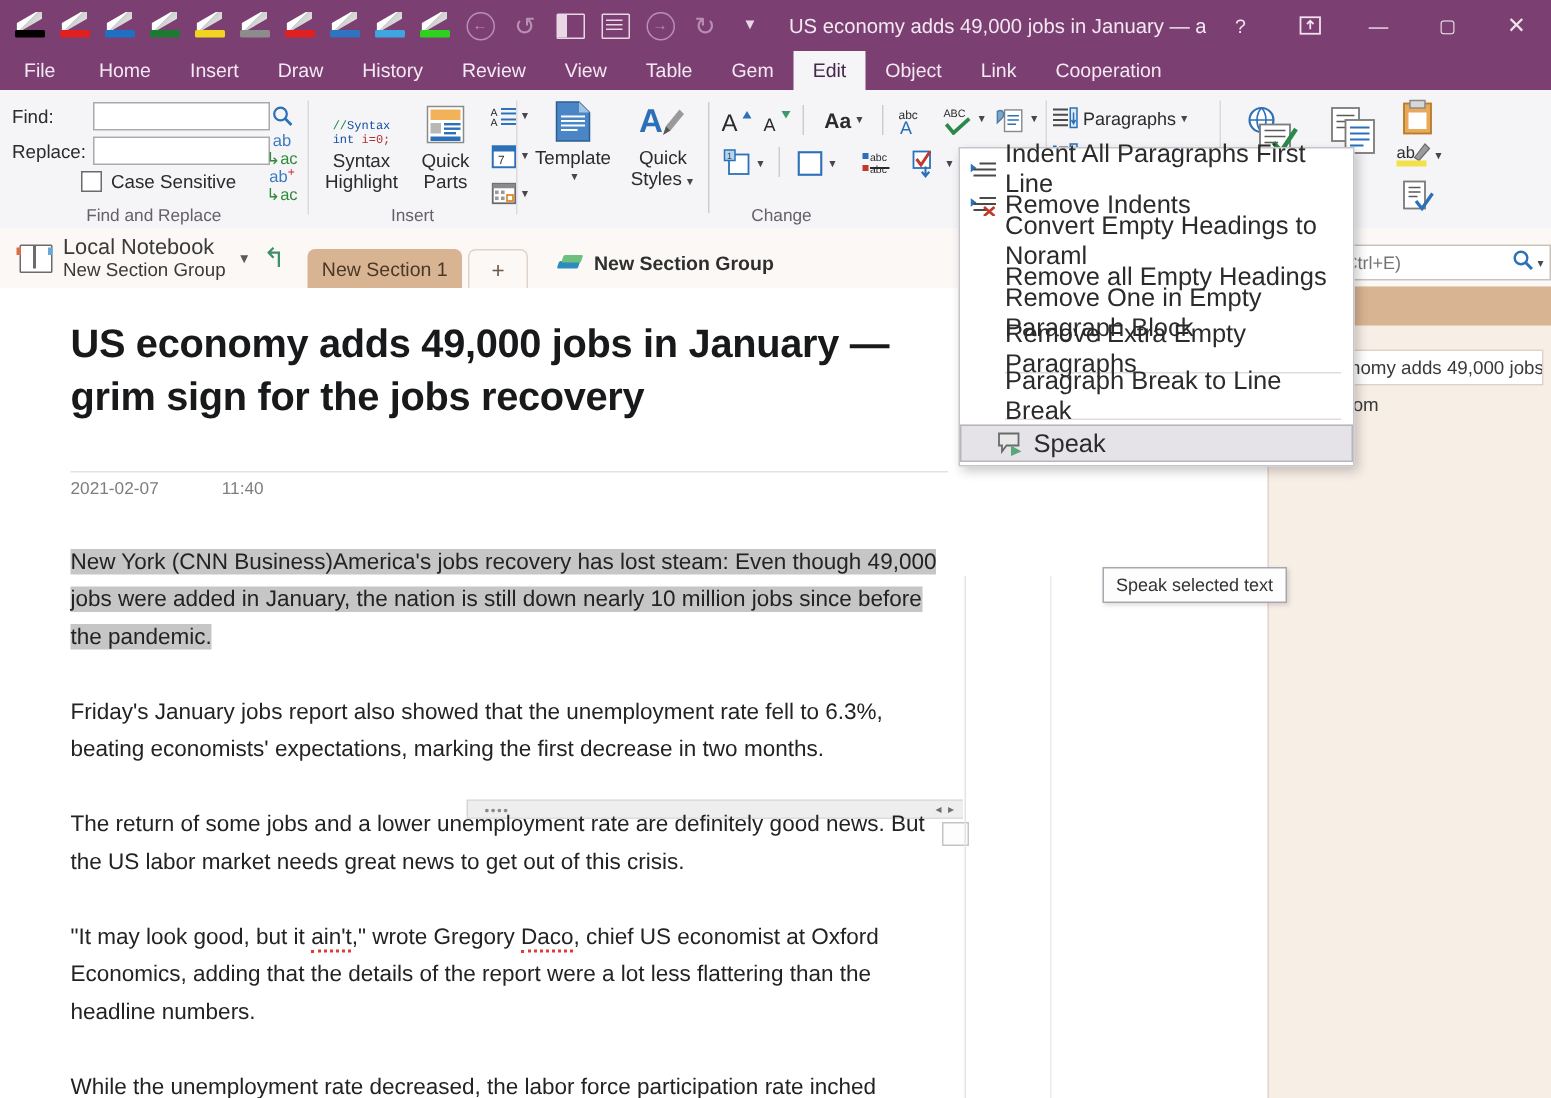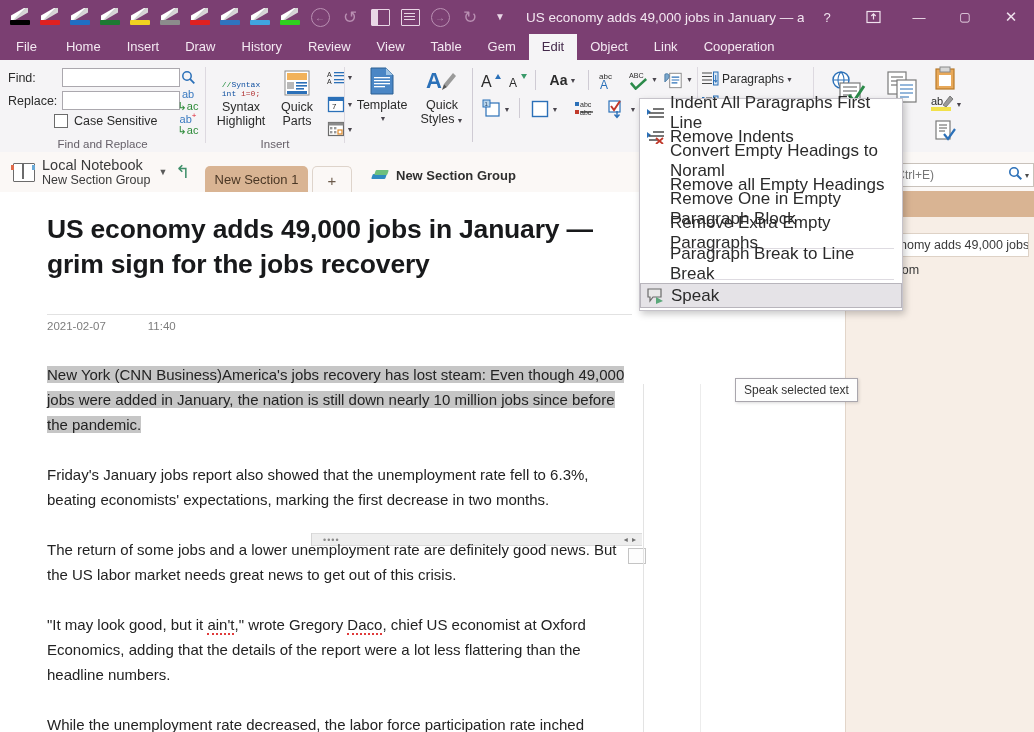--- a/index.html
+++ b/index.html
@@ -85,21 +85,21 @@
   .sep{position:absolute;width:1px;background:#cfcbd4;}
   .ltext{font-size:12px;color:#2b2b2b;}
 
   
   .menu{
     position:absolute;left:639px;top:98px;width:262px;
     background:#fff;border:1px solid #c6c3ca;box-shadow:2px 3px 7px rgba(0,0,0,.22);
     z-index:60;padding:2px 0;
   }
   .mi{height:24px;display:flex;align-items:center;font-size:17px;color:#2b2b2b;}
-  .mi.sel{background:#e5e3e7;border:1px solid #b8b5bc;box-sizing:border-box;height:25px;}
+  .mi.sel{background:#e5e3e7;border:1px solid #b8b5bc;box-sizing:border-box;height:25px;padding-left:18px;}
   .mi .mico{width:30px;display:flex;align-items:center;justify-content:center;flex:none;}
   .mi .mlbl{flex:1;}
   .msep{height:1px;background:#dedbe1;margin:3px 8px 3px 30px;}
   .bullet-dot{width:6px;height:6px;border-radius:50%;background:#e8a33d;}
 
   .tooltip{
     position:absolute;left:735px;top:378px;
     background:#fdfdfd;border:1px solid #a9a6ad;box-shadow:1px 1px 3px rgba(0,0,0,.15);
     padding:4px 8px;font-size:12px;color:#333;z-index:70;white-space:nowrap;
   }
@@ -538,20 +538,21 @@
         <svg width="22" height="20" viewBox="0 0 22 20">
           <rect x="1" y="2" width="7" height="7" fill="#fff" stroke="#2b70b8" stroke-width="1.1"></rect>
           <path d="M3 5.5 h3 M4.5 4 v3" stroke="#2b70b8" stroke-width="1"></path>
           <circle cx="13" cy="5" r="2" fill="#2b2b2b"></circle>
           <path d="M1 13 L7 16 L1 19 Z" fill="#2b8a4a"></path>
           <circle cx="13" cy="16" r="2" fill="#2b2b2b"></circle>
         </svg>
           <span class="caret">▼</span>
       </div>
 
+      <div class="glabel">Change</div>
     </div>
     <div class="grpdiv" style="left:697px;"></div>
 
     <div class="grp" style="left:698px;width:115px;">
       <div class="smbtn" style="left:2px;top:8px;width:20px;height:22px;">
         <svg width="18" height="18" viewBox="0 0 18 18">
           <g stroke="#4a4a4a" stroke-width="1.2">
               <path d="M1 3h10M1 6.5h10M1 10h10M1 13.5h10"></path>
             </g>
           <rect x="12.5" y="2" width="4.5" height="13" fill="#dbe8f5" stroke="#2b70b8" stroke-width="1"></rect>

